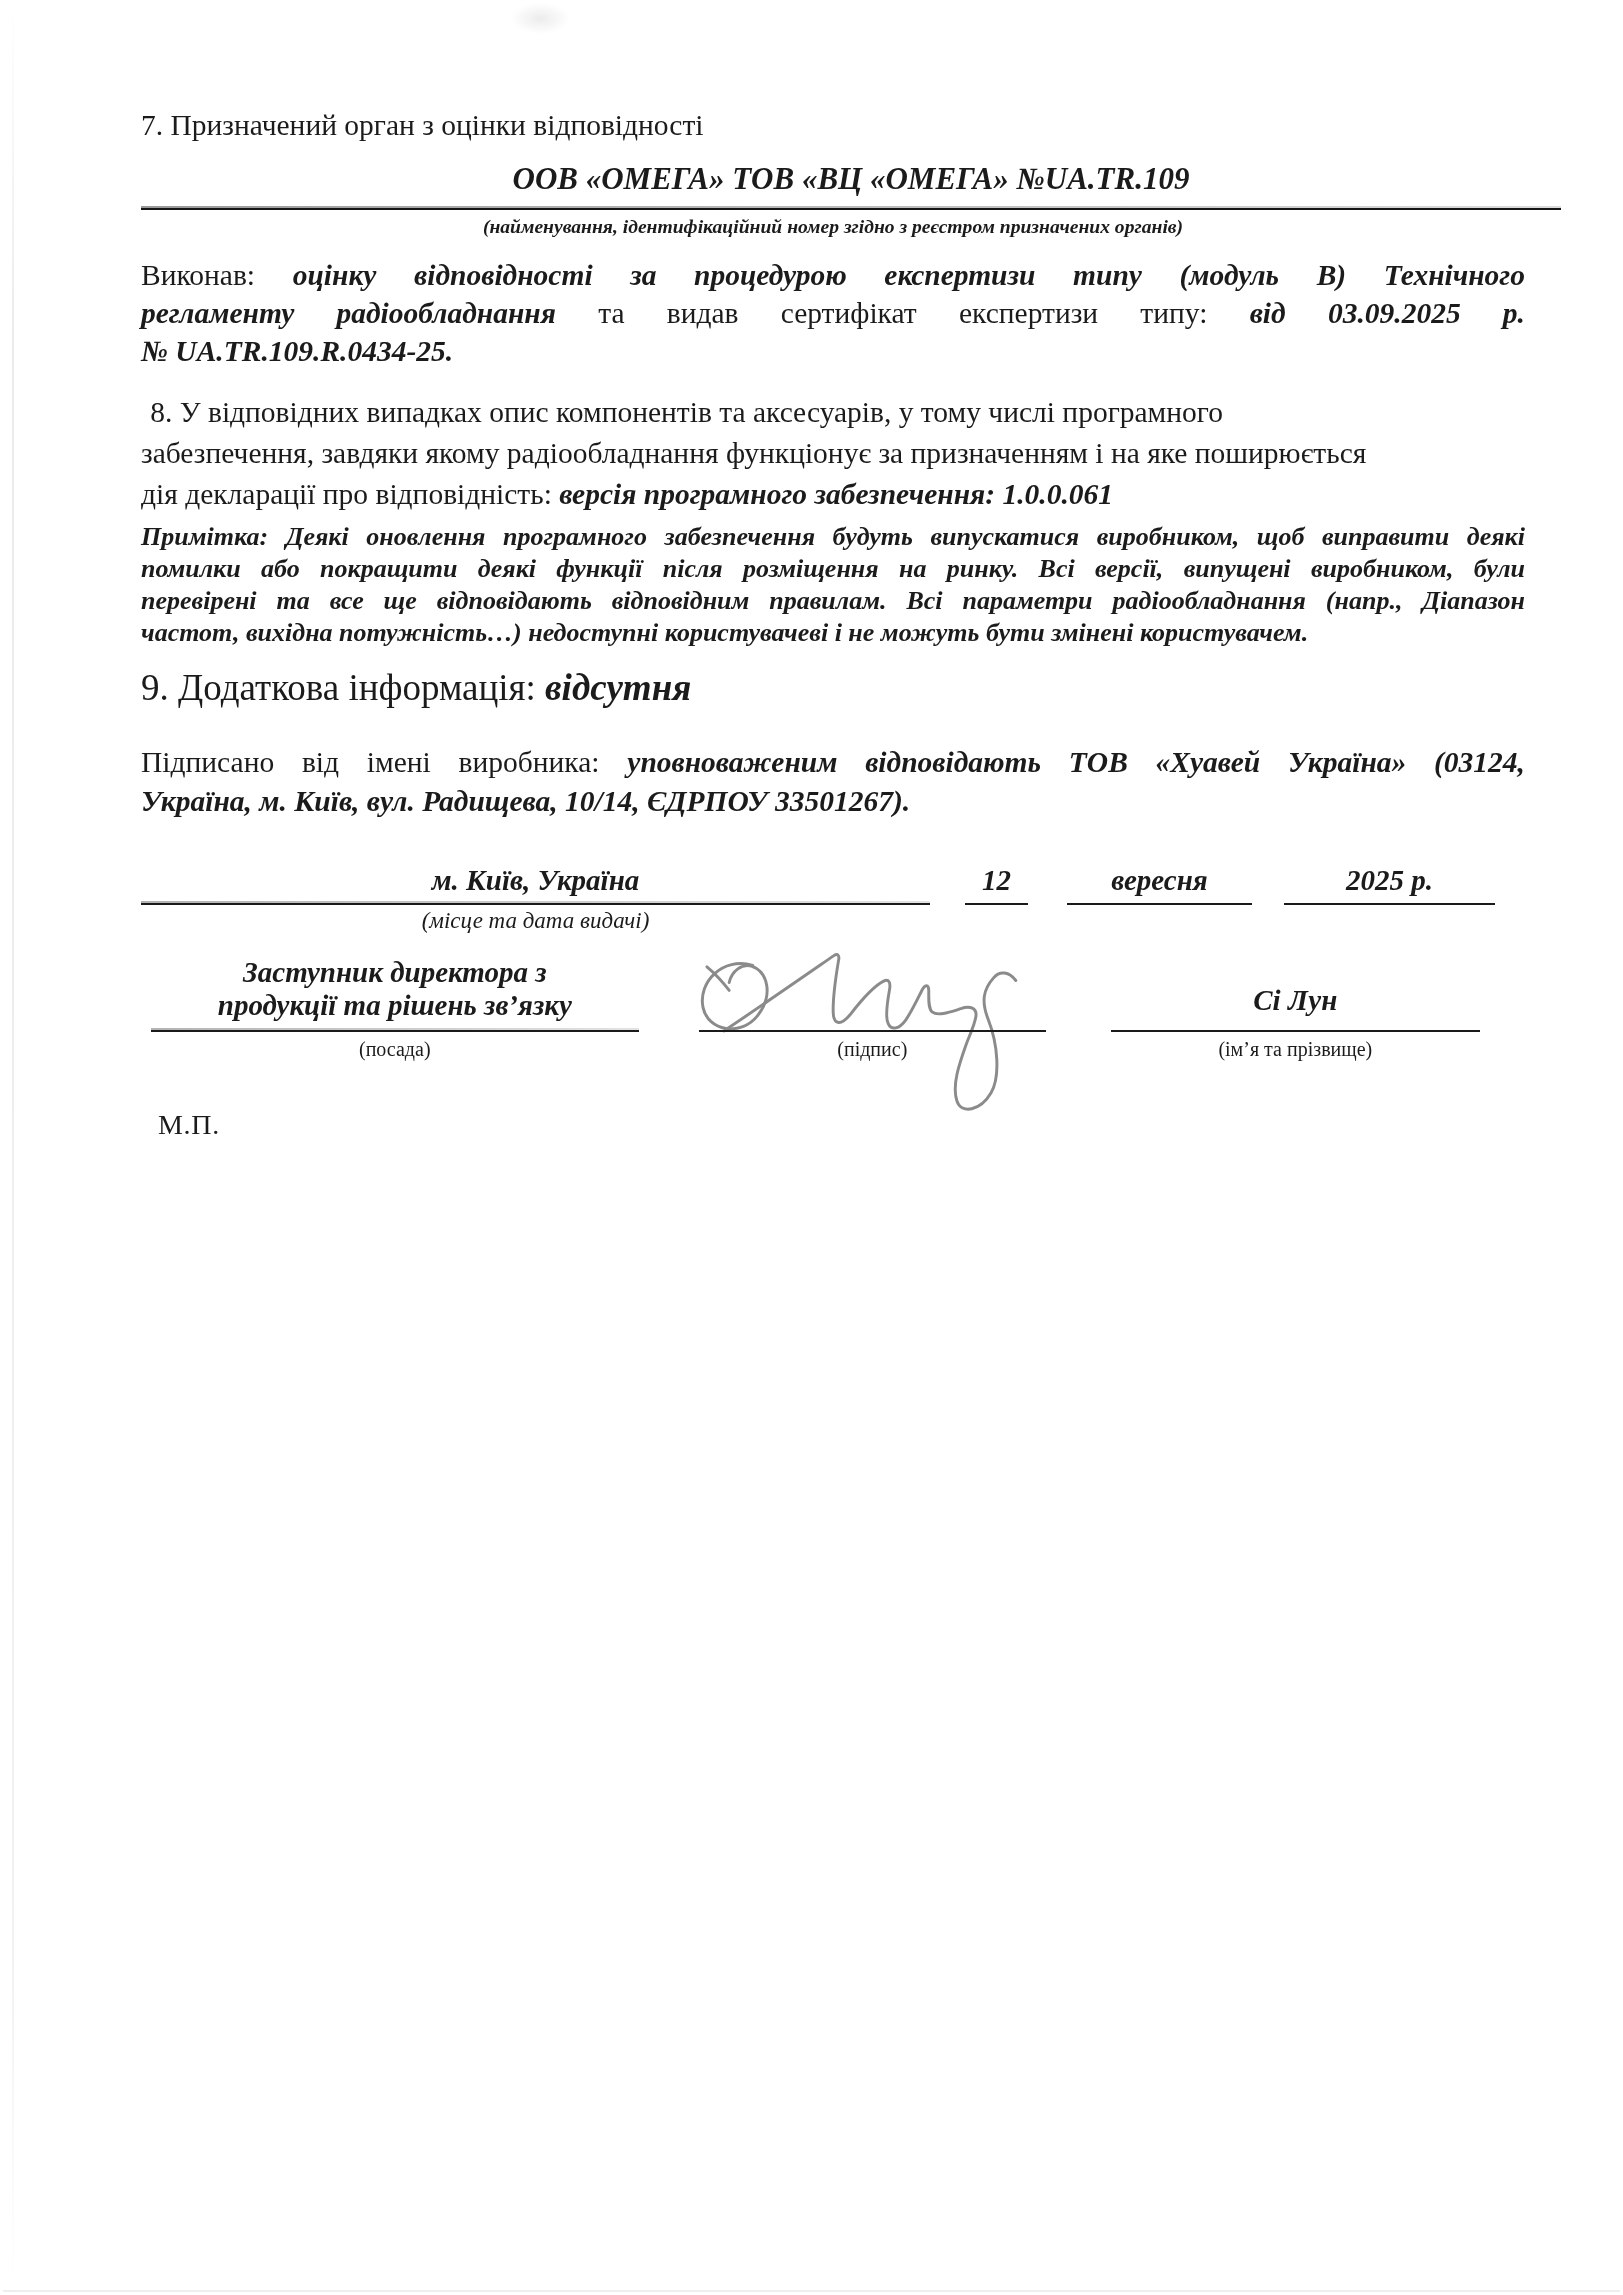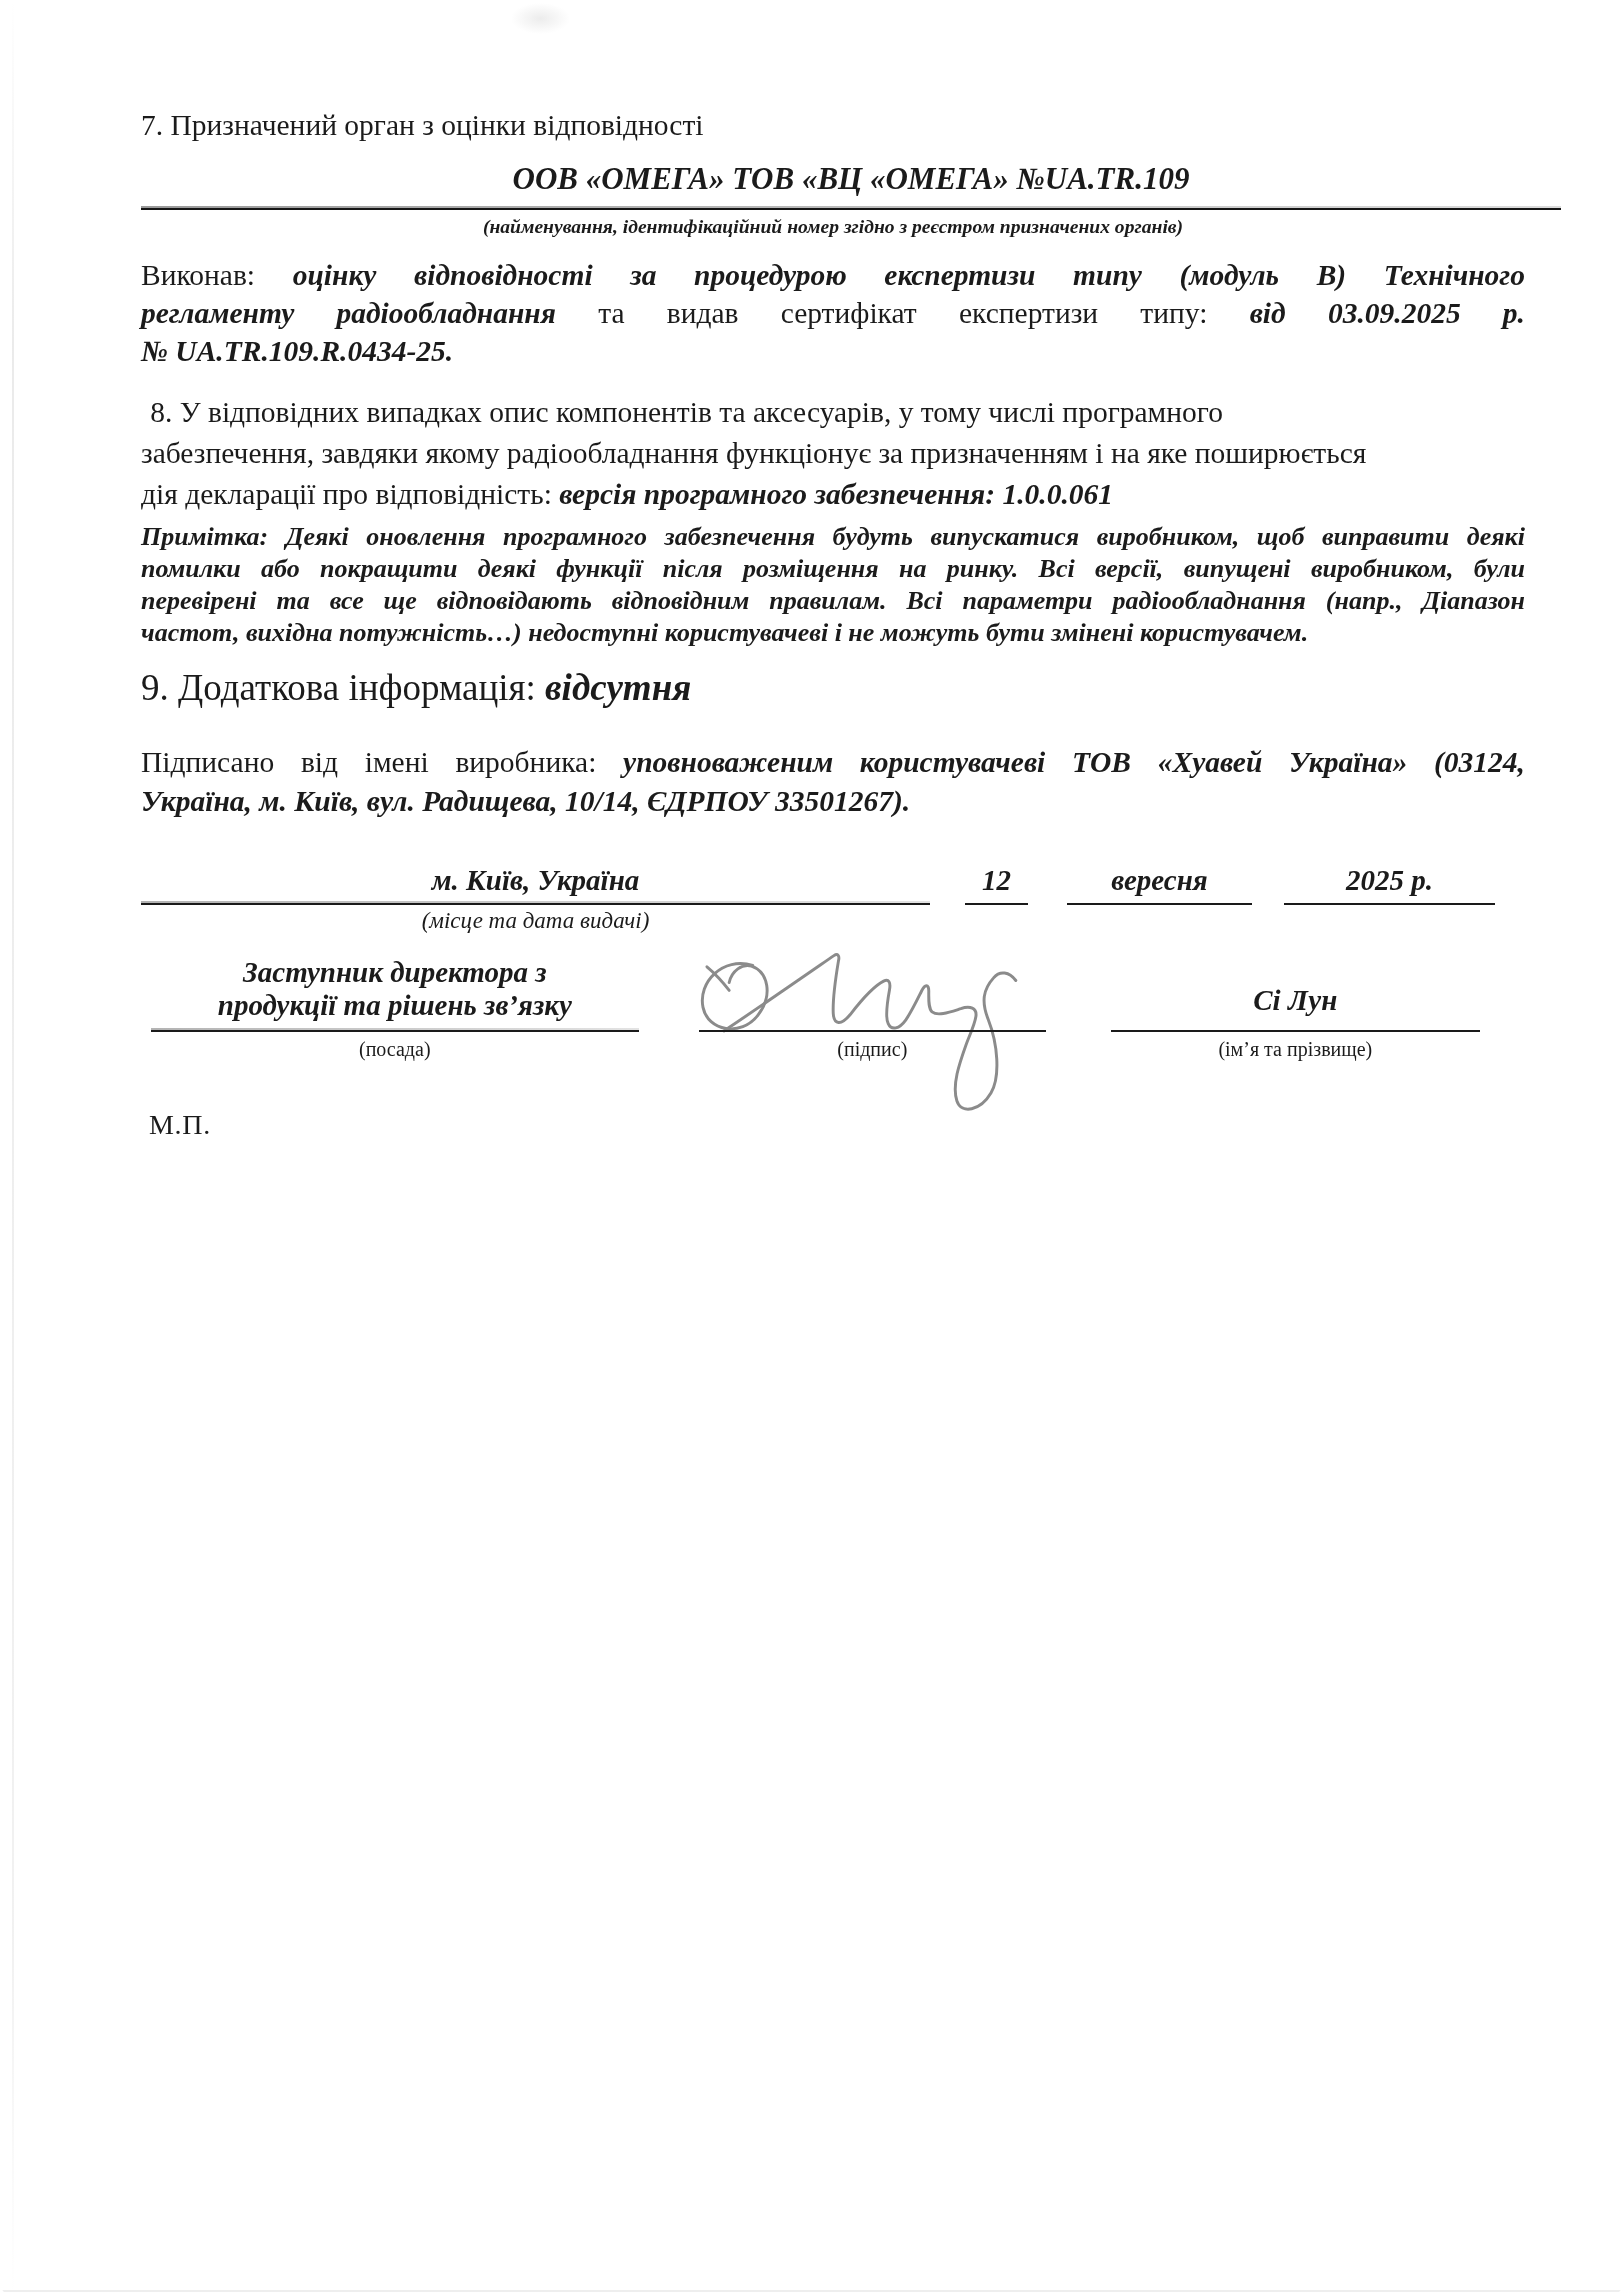--- a/index.html
+++ b/index.html
@@ -41,21 +41,21 @@
   .col-role { width:488px; margin-left:9.8px; }
   .role-text { text-align:center; font-weight:bold; font-style:italic; font-size:29px; line-height:33px; }
   .role-pad { height:5.2px; }
   .col-sig { width:347px; position:relative; }
   .col-name { width:369px; }
   .name-text { text-align:center; font-weight:bold; font-style:italic; font-size:29px; line-height:34px; margin-bottom:10.5px; }
   .col-caption { text-align:center; font-size:20px; line-height:25px; margin-top:4.6px; }
 
   .sig-svg { position:absolute; left:-13px; bottom:-56px; width:373px; height:167px; pointer-events:none; }
 
-  .mp { margin-top:47px; margin-left:8px; font-size:28px; letter-spacing:0.7px; }
+  .mp { margin-top:47px; margin-left:17px; font-size:28px; letter-spacing:0.7px; }
 
   .smudge-top { position:absolute; left:511px; top:2.6px; width:59px; height:31px;
     background:radial-gradient(closest-side,#ececec,rgba(255,255,255,0)); }
   .edge-left { position:absolute; left:11.8px; top:0; bottom:0; width:2px;
     background:linear-gradient(#ffffff,#e4e4e4 15%,#ededed 85%,#ffffff); opacity:.75; }
   .edge-bottom { position:absolute; left:0; right:0; bottom:3.3px; height:1.3px; background:#eeeeee; }
 </style>
 </head>
 <body>
 
@@ -87,21 +87,21 @@
   <div class="p-note">
     <div class="jline">Примітка: Деякі оновлення програмного забезпечення будуть випускатися виробником, щоб виправити деякі</div>
     <div class="jline">помилки або покращити деякі функції після розміщення на ринку. Всі версії, випущені виробником, були</div>
     <div class="jline">перевірені та все ще відповідають відповідним правилам. Всі параметри радіообладнання (напр., Діапазон</div>
     <div>частот, вихідна потужність…) недоступні користувачеві і не можуть бути змінені користувачем.</div>
   </div>
 
   <div class="p-s9"><span>9. Додаткова інформація: </span><span class="bi">відсутня</span></div>
 
   <div class="p-signed">
-    <div class="jline"><span>Підписано від імені виробника: </span><span class="bi">уповноваженим користувачеві ТОВ «Хуавей Україна» (03124,</span></div>
+    <div class="jline"><span>Підписано від імені виробника: </span><span class="bi">уповноваженим відповідають ТОВ «Хуавей Україна» (03124,</span></div>
     <div><span class="bi">Україна, м. Київ, вул. Радищева, 10/14, ЄДРПОУ 33501267).</span></div>
   </div>
 
   <div class="issue-row">
     <div class="issue-cell" style="width:789px">
       <div class="issue-text">м. Київ, Україна</div>
       <div class="uline halo"></div>
     </div>
     <div style="width:35px"></div>
     <div class="issue-cell" style="width:63px">

